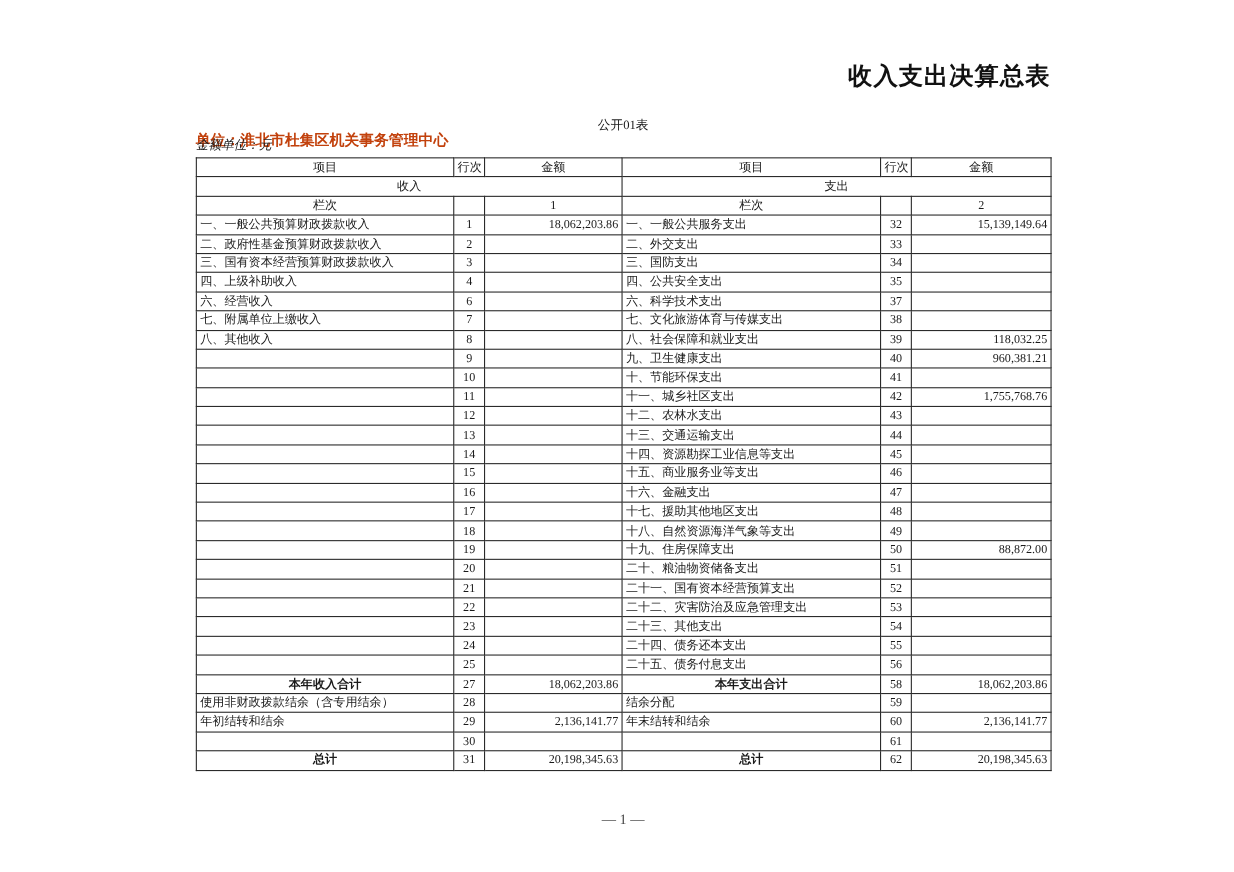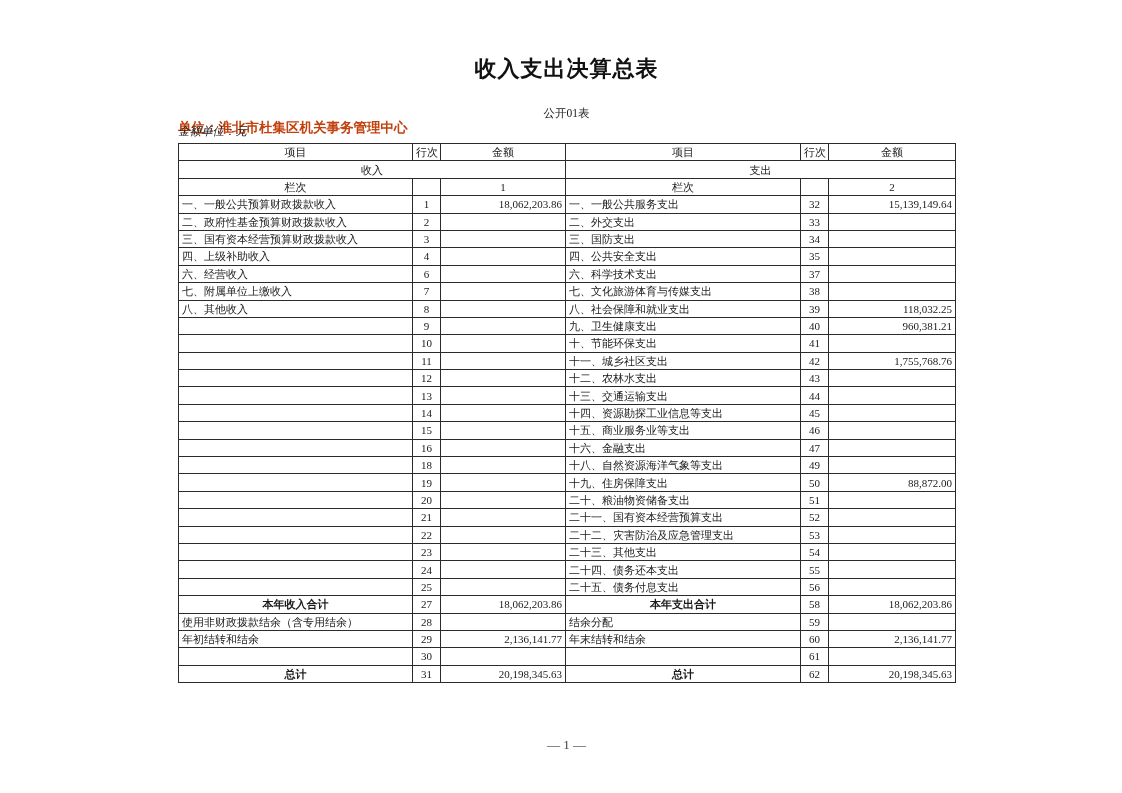--- a/index.html
+++ b/index.html
@@ -14,21 +14,21 @@
     background: #ffffff;
     font-family: "Liberation Serif", "DejaVu Serif", serif;
     color: #1a1a1a;
     overflow: hidden;
   }
   .doc-title {
     position: absolute;
     left: 178px;
     top: 54px;
     width: 777px;
-    text-align: center;
+    text-align: right;
     font-size: 22px;
     font-weight: bold;
     letter-spacing: 1px;
     color: #111;
   }
   .form-code {
     position: absolute;
     left: 178px;
     top: 106px;
     width: 777px;
@@ -247,20 +247,28 @@
         <tr>
           <td class="l item"></td>
           <td class="c">16</td>
           <td class="r"></td>
           <td class="l item">十六、金融支出</td>
           <td class="c">47</td>
           <td class="r"></td>
         </tr>
         <tr>
           <td class="l item"></td>
+          <td class="c">17</td>
+          <td class="r"></td>
+          <td class="l item">十七、援助其他地区支出</td>
+          <td class="c">48</td>
+          <td class="r"></td>
+        </tr>
+        <tr>
+          <td class="l item"></td>
           <td class="c">18</td>
           <td class="r"></td>
           <td class="l item">十八、自然资源海洋气象等支出</td>
           <td class="c">49</td>
           <td class="r"></td>
         </tr>
         <tr>
           <td class="l item"></td>
           <td class="c">19</td>
           <td class="r"></td>

